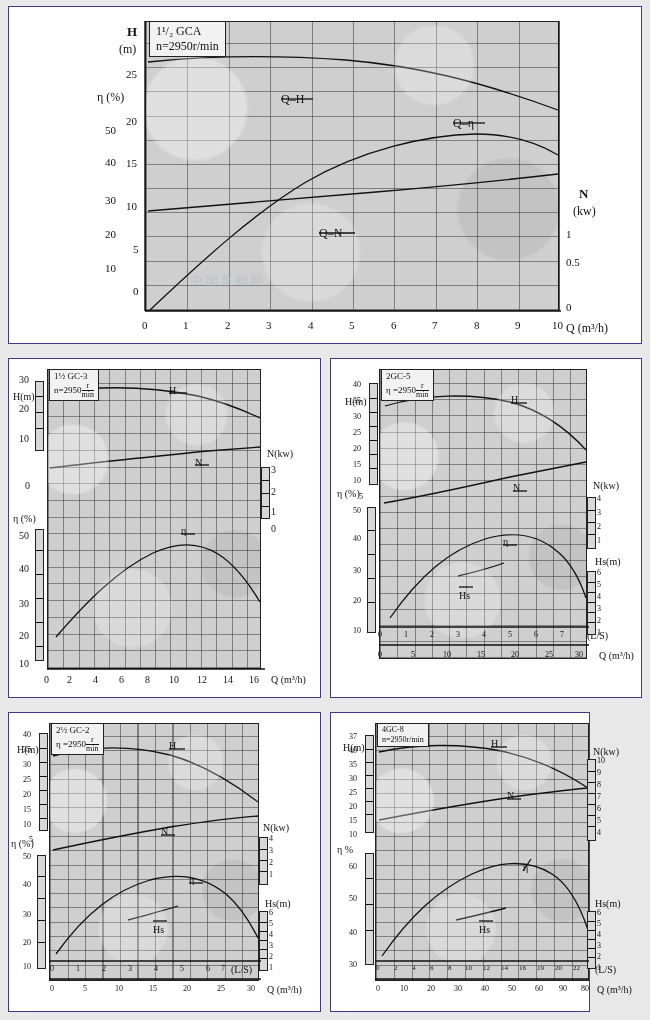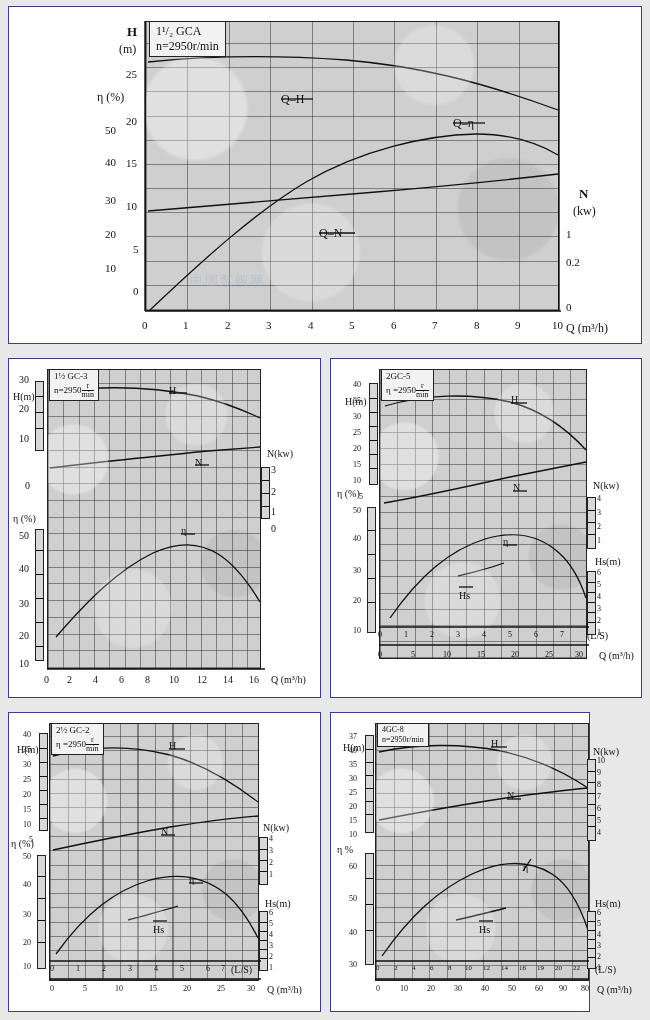--- a/index.html
+++ b/index.html
@@ -106,21 +106,21 @@
   <div class="lbl" style="left:117px;top:109px;font-size:11px;">20</div>
   <div class="lbl" style="left:117px;top:62px;font-size:11px;">25</div>
 
   <div class="lbl" style="left:96px;top:256px;font-size:11px;">10</div>
   <div class="lbl" style="left:96px;top:222px;font-size:11px;">20</div>
   <div class="lbl" style="left:96px;top:188px;font-size:11px;">30</div>
   <div class="lbl" style="left:96px;top:150px;font-size:11px;">40</div>
   <div class="lbl" style="left:96px;top:118px;font-size:11px;">50</div>
 
   <div class="lbl" style="left:557px;top:295px;font-size:11px;">0</div>
-  <div class="lbl" style="left:557px;top:250px;font-size:11px;">0.2</div>
+  <div class="lbl" style="left:557px;top:250px;font-size:11px;">0.5</div>
   <div class="lbl" style="left:557px;top:222px;font-size:11px;">1</div>
 
   <div class="lbl" style="left:133px;top:313px;font-size:11px;">0</div>
   <div class="lbl" style="left:174px;top:313px;font-size:11px;">1</div>
   <div class="lbl" style="left:216px;top:313px;font-size:11px;">2</div>
   <div class="lbl" style="left:257px;top:313px;font-size:11px;">3</div>
   <div class="lbl" style="left:299px;top:313px;font-size:11px;">4</div>
   <div class="lbl" style="left:340px;top:313px;font-size:11px;">5</div>
   <div class="lbl" style="left:382px;top:313px;font-size:11px;">6</div>
   <div class="lbl" style="left:423px;top:313px;font-size:11px;">7</div>

